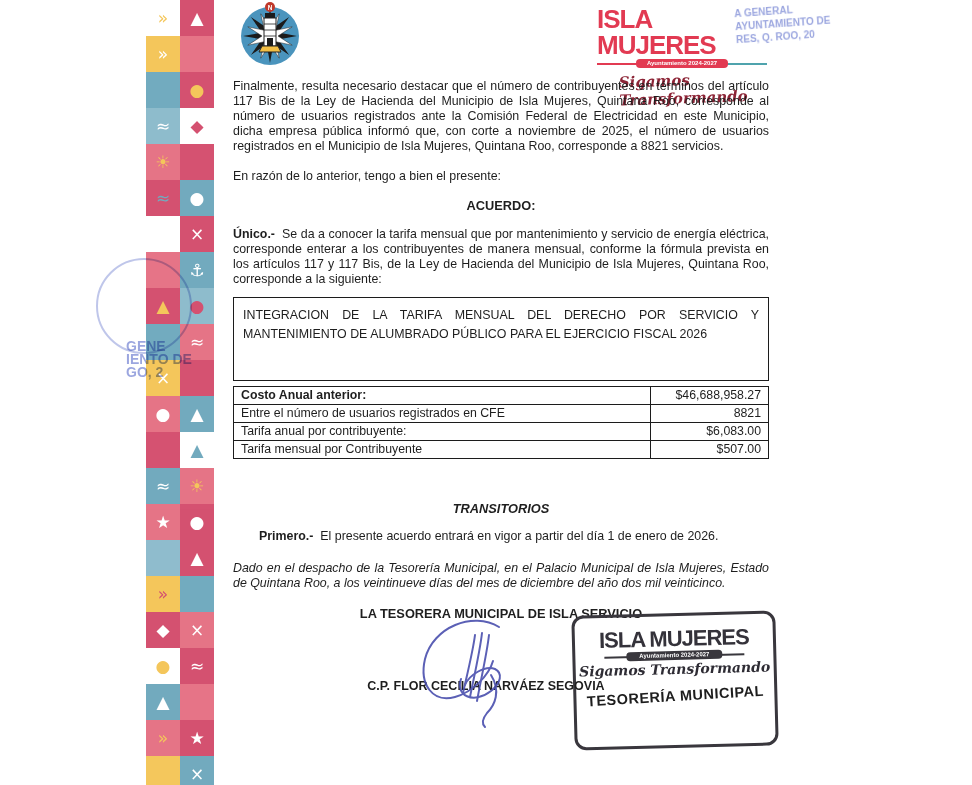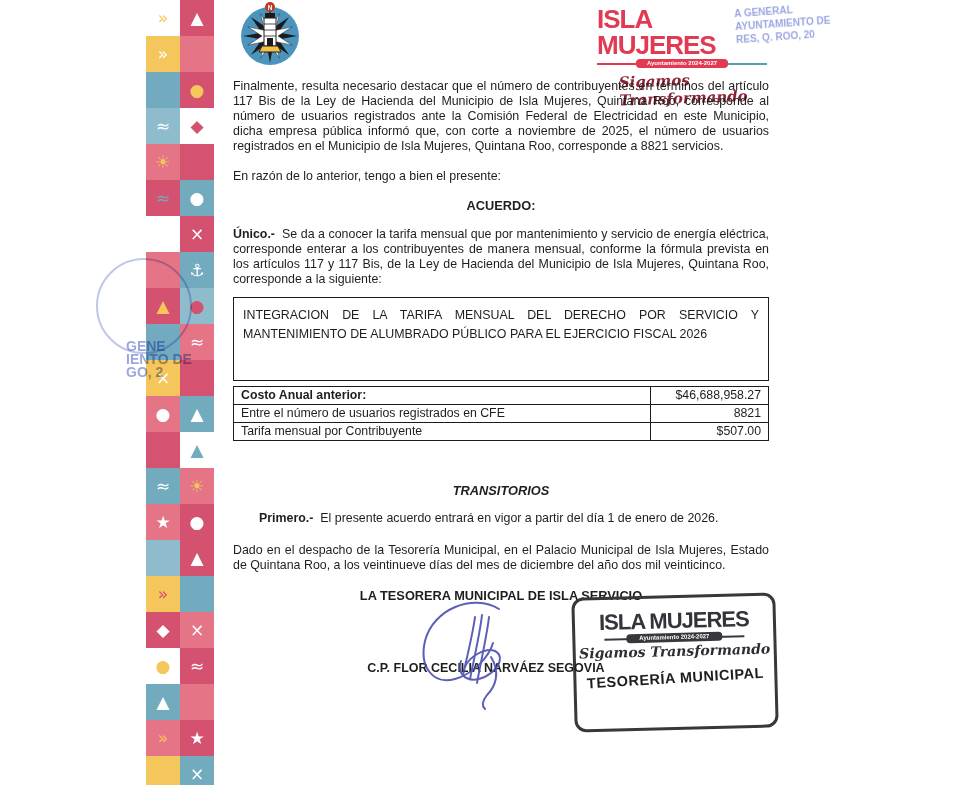--- a/index.html
+++ b/index.html
@@ -45,21 +45,21 @@
   .mt-unico   { margin-top:14px; }
   .int-box { margin-top:10px; min-height:84px; border:1.8px solid #1c1c1c;
              padding:8px 9px; text-align:justify; font-size:12.4px; line-height:19px; }
   table.tariff { border-collapse:collapse; width:100%; margin-top:5px; font-size:12.3px; }
   table.tariff td { border:1.6px solid #1c1c1c; padding:1px 7px; height:17px; }
   table.tariff td.val { width:118px; text-align:right; }
   td.bold { font-weight:bold; }
   .mt-trans { margin-top:42px;font-style:italic; }
   .mt-prim  { margin-top:13px;margin-left:26px; }
   .mt-seg   { margin-top:14px; }
-  .mt-dado  { margin-top:17px; }
+  .mt-dado  { margin-top:17px;font-style:italic; }
   .mt-tes   { margin-top:15px; }
 
   
   .sig-area { position:relative; height:105px; margin-top:2px; }
   .sig-svg { position:absolute; left:170px; top:-6px; z-index:2; }
   .sig-name { position:absolute; left:0; right:30px; top:56px; text-align:center;
               font-weight:bold; font-size:12.5px; z-index:1; }
 
   
   .stamp-box { position:absolute; left:340px; top:-10px; width:204px; height:135px;
@@ -180,20 +180,24 @@
       <tbody>
         <tr>
           <td class="lbl bold">Costo Anual anterior:</td>
           <td class="val">$46,688,958.27</td>
         </tr>
         <tr>
           <td class="lbl">Entre el número de usuarios registrados en CFE</td>
           <td class="val">8821</td>
         </tr>
         <tr>
+          <td class="lbl">Tarifa anual por contribuyente:</td>
+          <td class="val">$6,083.00</td>
+        </tr>
+        <tr>
           <td class="lbl">Tarifa mensual por Contribuyente</td>
           <td class="val">$507.00</td>
         </tr>
       </tbody>
     </table>
 
     <div class="h-center mt-trans">TRANSITORIOS</div>
 
     <p class="left mt-prim"><strong>Primero.-</strong>&nbsp;&nbsp;<span>El presente acuerdo entrará en vigor a partir del día 1 de enero de 2026.</span></p>
 

